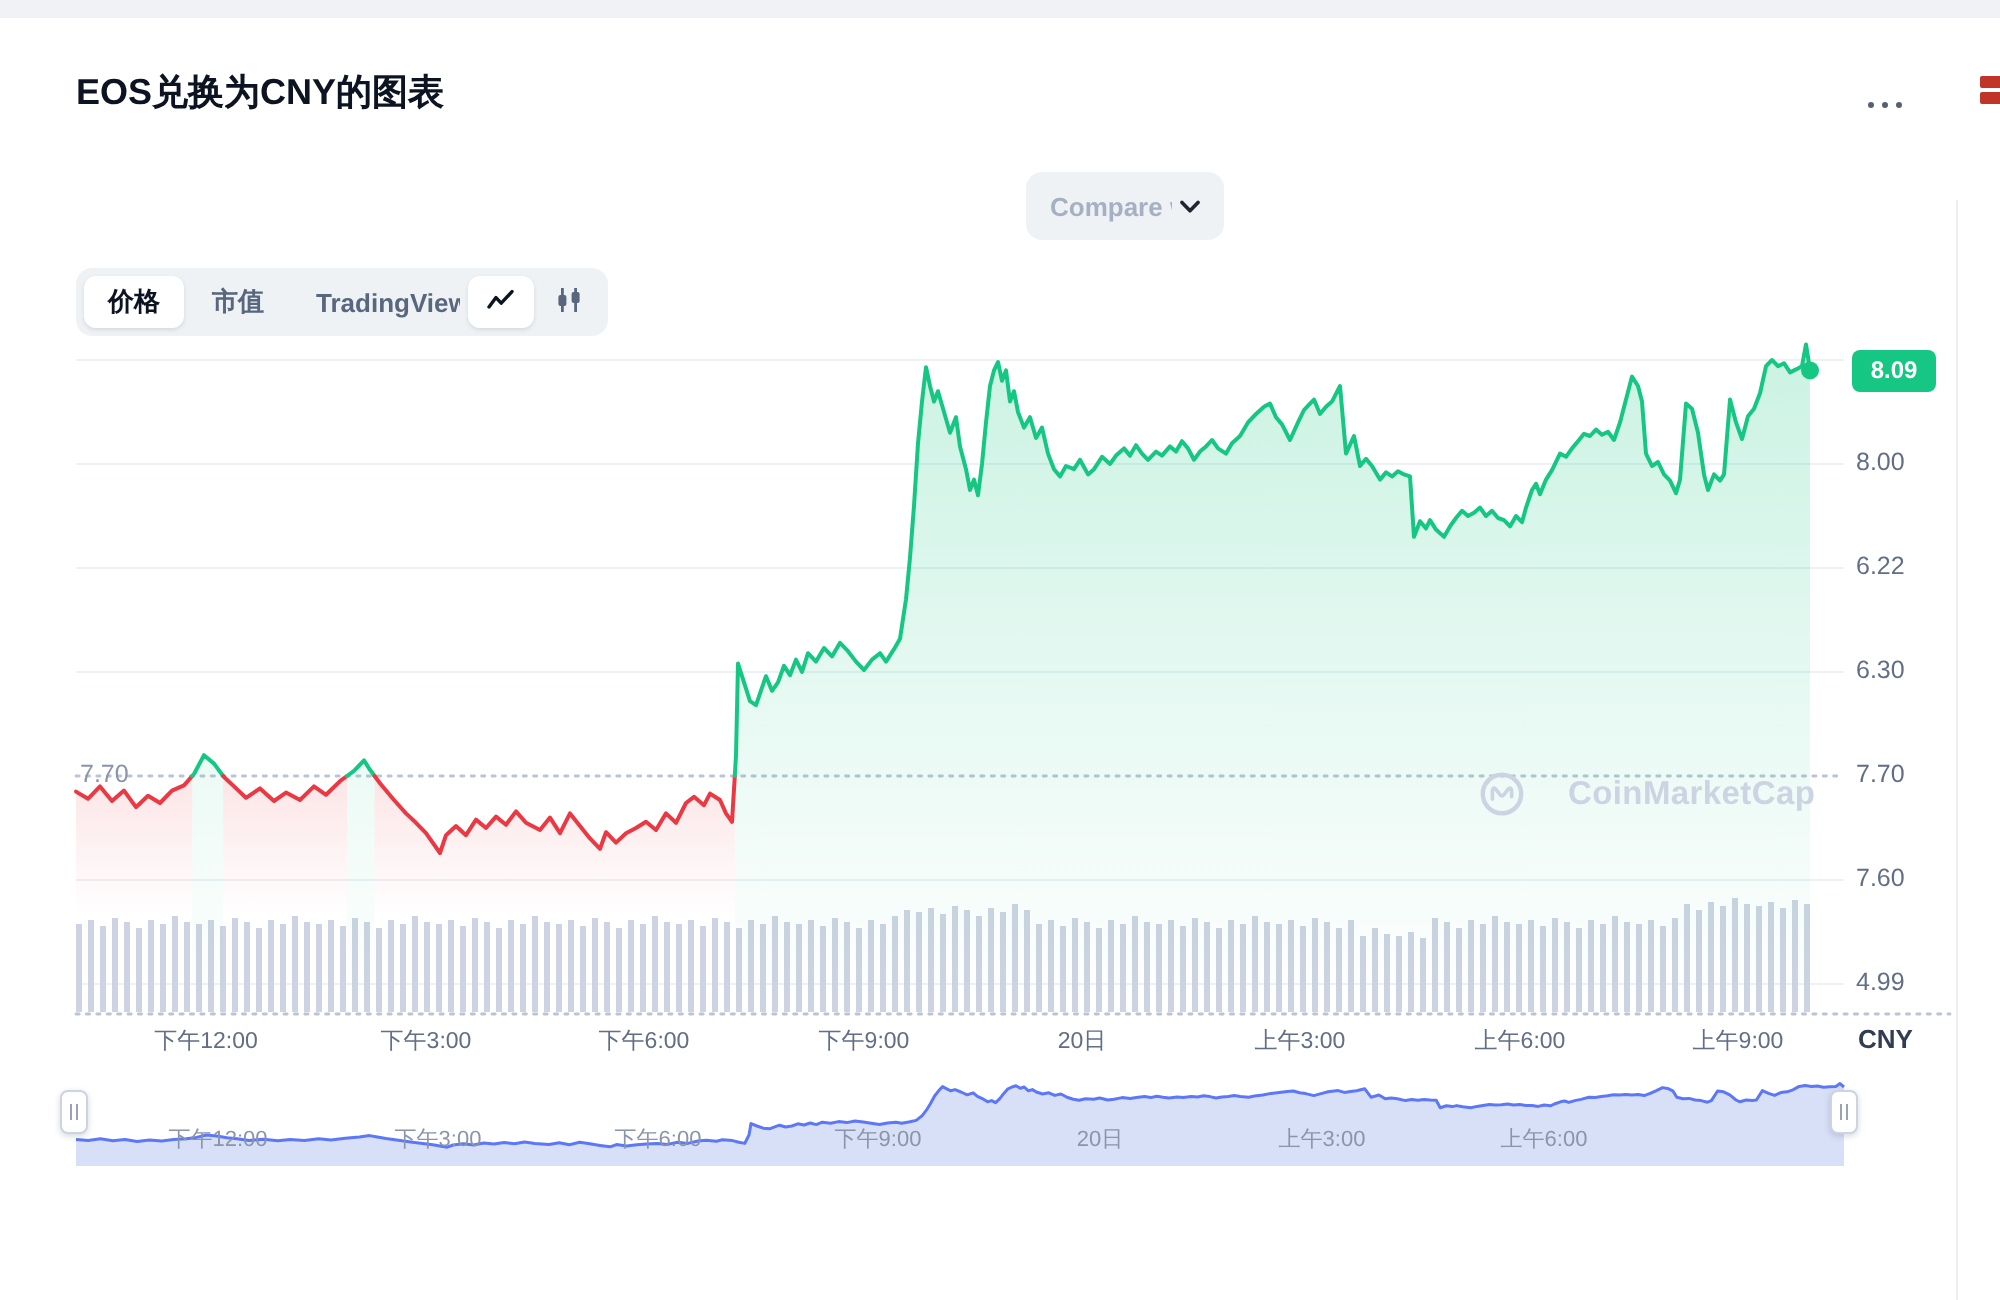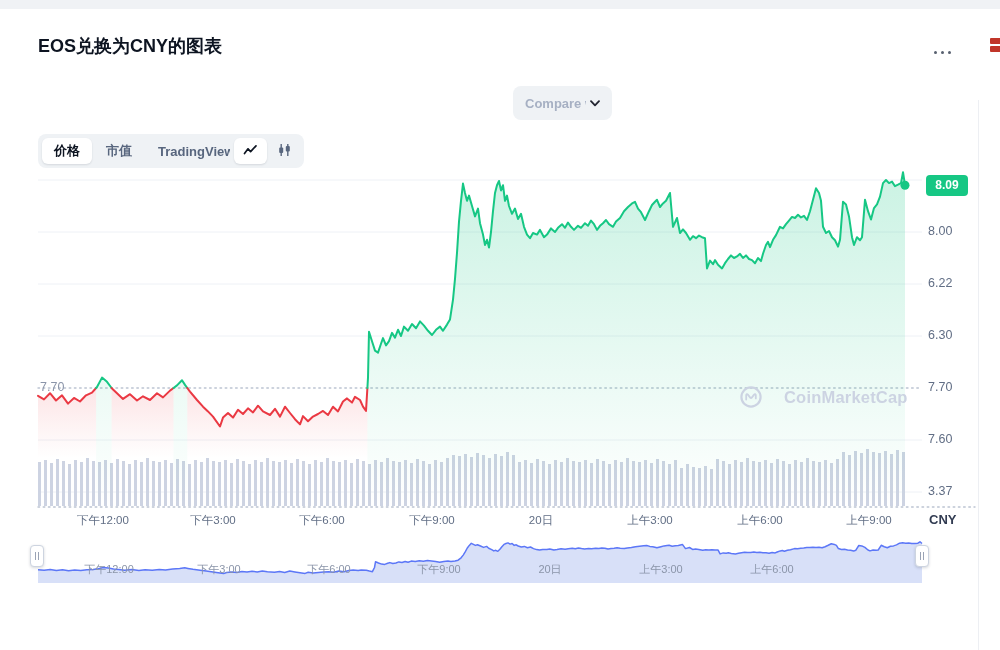--- a/index.html
+++ b/index.html
@@ -288,21 +288,21 @@
       <circle cx="905" cy="185.20000000000007" r="4.5" fill="#16c784"></circle>
     </svg>
 
   <div class="baseline-label">7.70</div>
   <div id="ylabels">
       <div class="ylabel" style="top: 224px;">8.00</div>
       <div class="ylabel" style="top: 276px;">6.22</div>
       <div class="ylabel" style="top: 328px;">6.30</div>
       <div class="ylabel" style="top: 380px;">7.70</div>
       <div class="ylabel" style="top: 432px;">7.60</div>
-      <div class="ylabel" style="top: 484px;">3.37</div>
+      <div class="ylabel" style="top: 484px;">4.99</div>
     </div>
   <div id="xlabels">
       <div class="xlabel" style="left: 103px;">下午12:00</div>
       <div class="xlabel" style="left: 213px;">下午3:00</div>
       <div class="xlabel" style="left: 322px;">下午6:00</div>
       <div class="xlabel" style="left: 432px;">下午9:00</div>
       <div class="xlabel" style="left: 541px;">20日</div>
       <div class="xlabel" style="left: 650px;">上午3:00</div>
       <div class="xlabel" style="left: 760px;">上午6:00</div>
       <div class="xlabel" style="left: 869px;">上午9:00</div>

